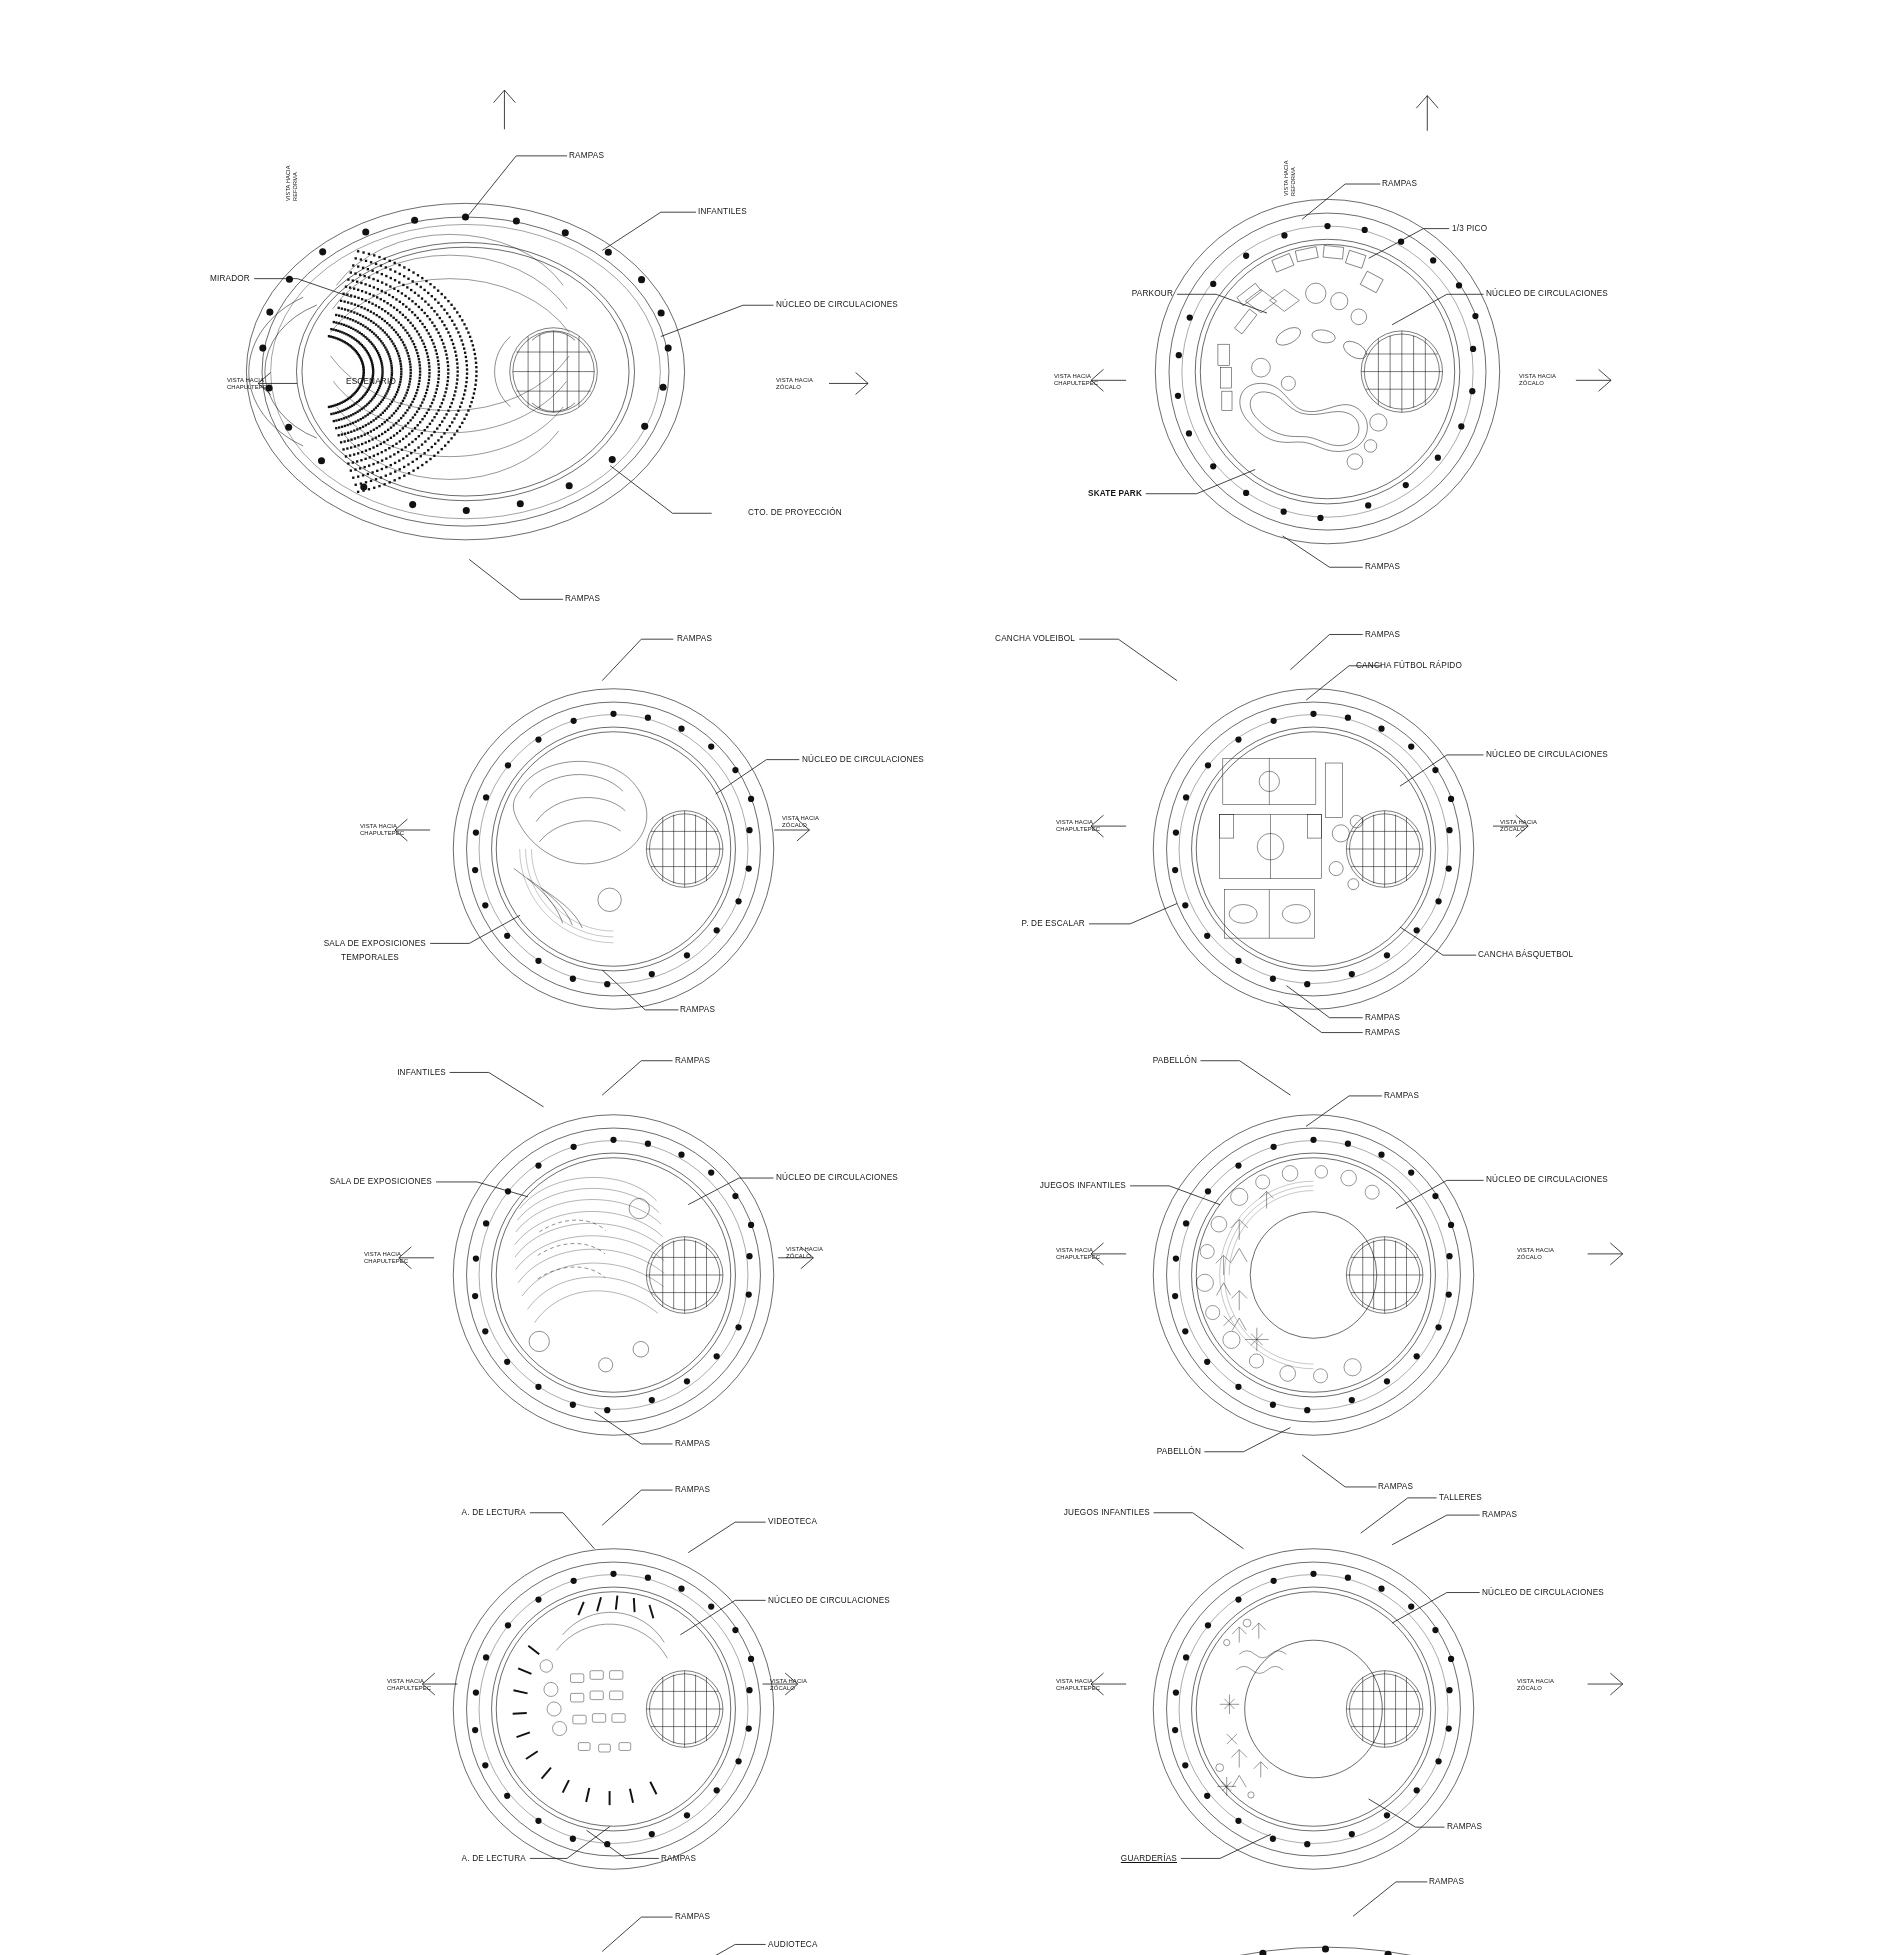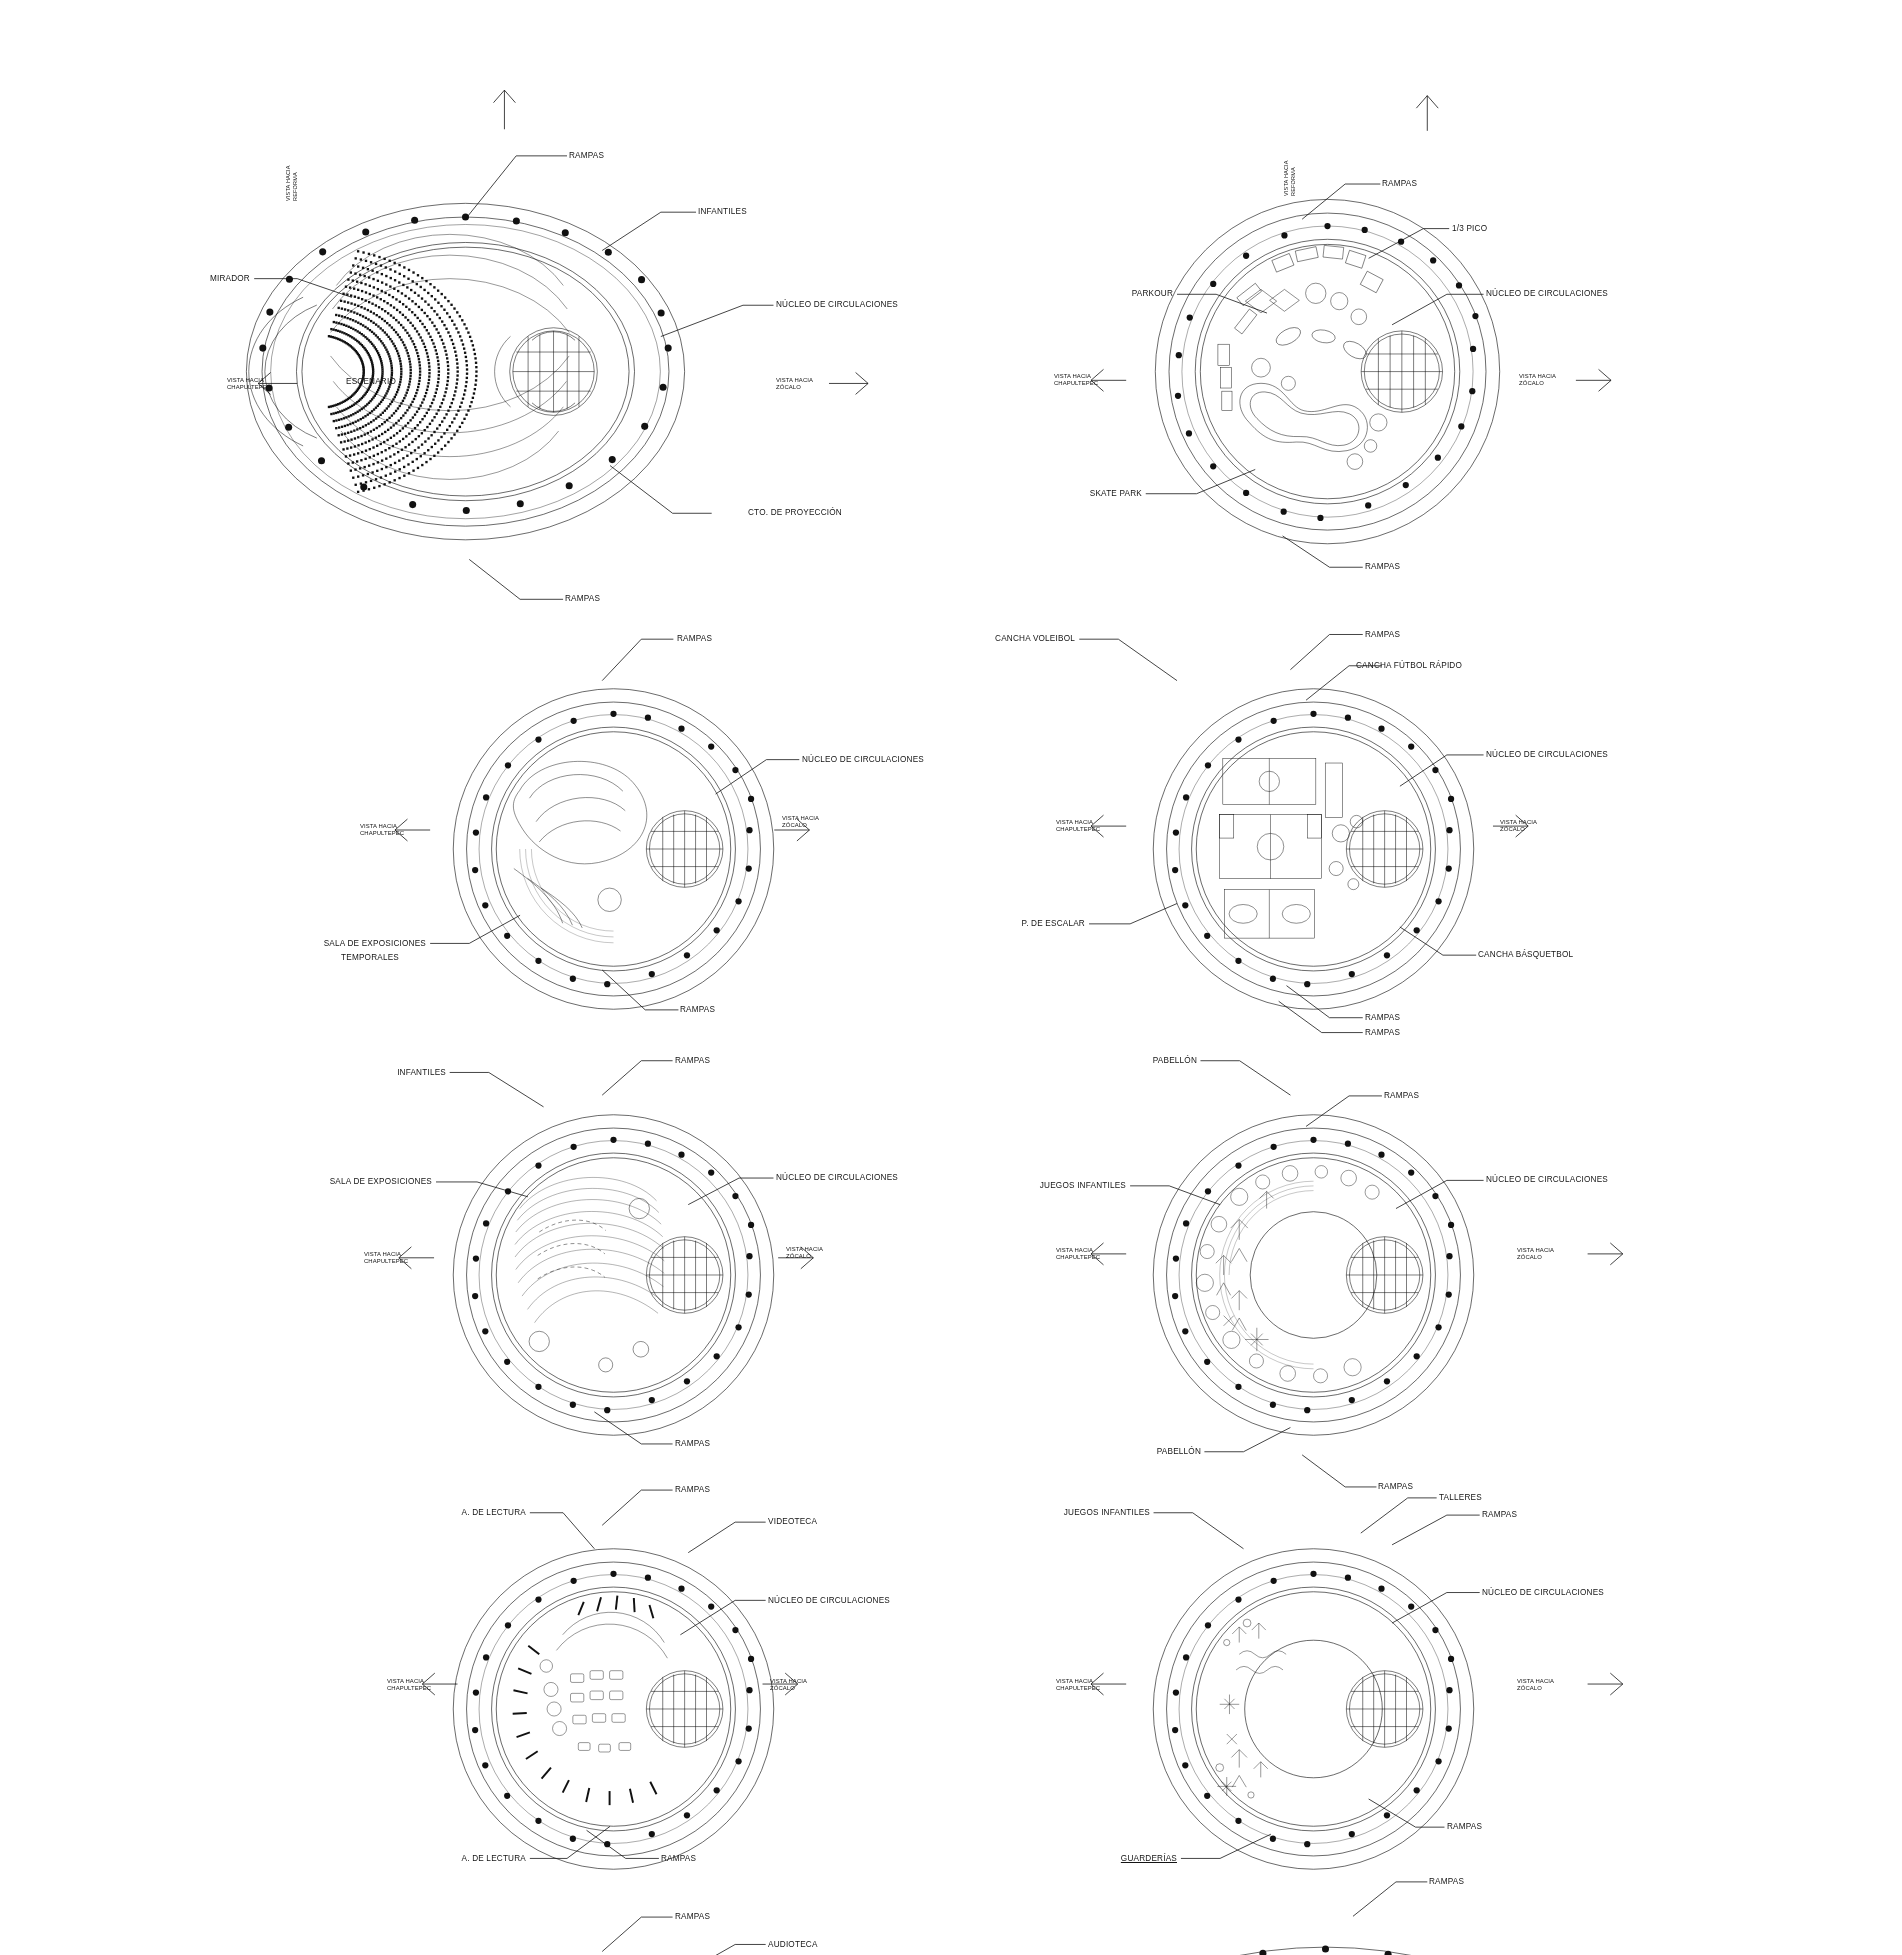--- a/index.html
+++ b/index.html
@@ -1113,21 +1113,21 @@
         <path d="M628 465 L812 465 M628 555 L812 555"></path>
       </g>
     </svg>
   </div>
   <div class="lbl sm" style="left:1283px;top:171px;">
     <span class="vlbl" style="left:0;top:25px;">VISTA HACIA<br>REFORMA</span>
   </div>
   <div class="lbl" style="left:1382px;top:179px;">RAMPAS</div>
   <div class="lbl" style="left:1452px;top:224px;">1/3 PICO</div>
   <div class="lbl r" style="left:1173px;top:289px;">PARKOUR</div>
-  <div class="lbl r" style="left:1142px;top:489px;">SKATE PARK</div>
+  <div class="lbl r" style="left:1142px;top:489px;font-weight:bold;">SKATE PARK</div>
   <div class="lbl" style="left:1486px;top:289px;">NÚCLEO DE CIRCULACIONES</div>
   <div class="lbl" style="left:1365px;top:562px;">RAMPAS</div>
   <div class="lbl sm" style="left:1054px;top:373px;">VISTA HACIA<br>CHAPULTEPEC</div>
   <div class="lbl sm" style="left:1519px;top:373px;">VISTA HACIA<br>ZÓCALO</div>
 
   <div class="plan" style="left:422px;top:665px;">
     <svg width="383" height="368" viewBox="0 0 980 940">
       <g fill="none" stroke="#111" stroke-width="1.6">
         <circle cx="490" cy="470" r="410"></circle>
         <circle cx="490" cy="470" r="376"></circle>

